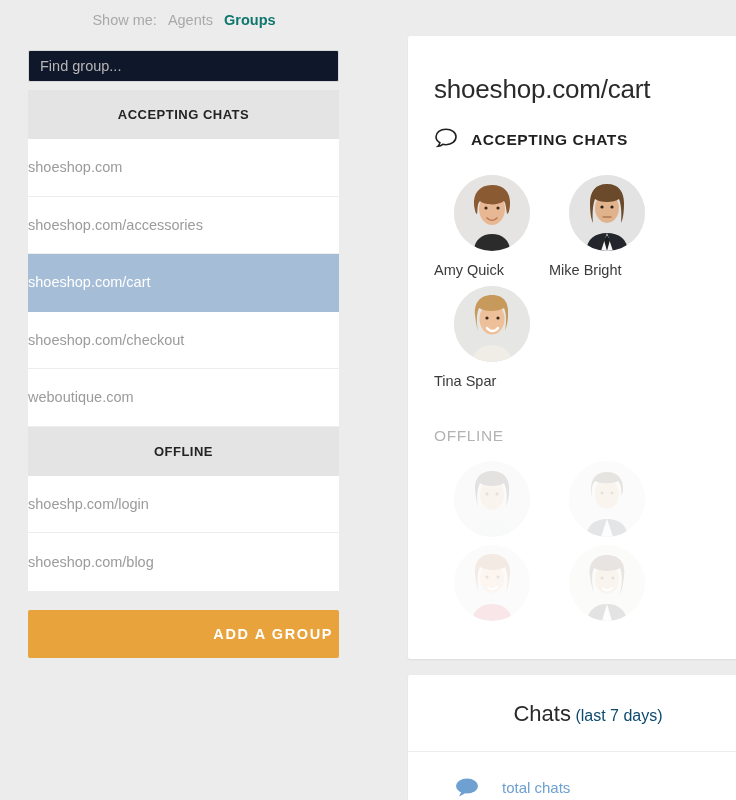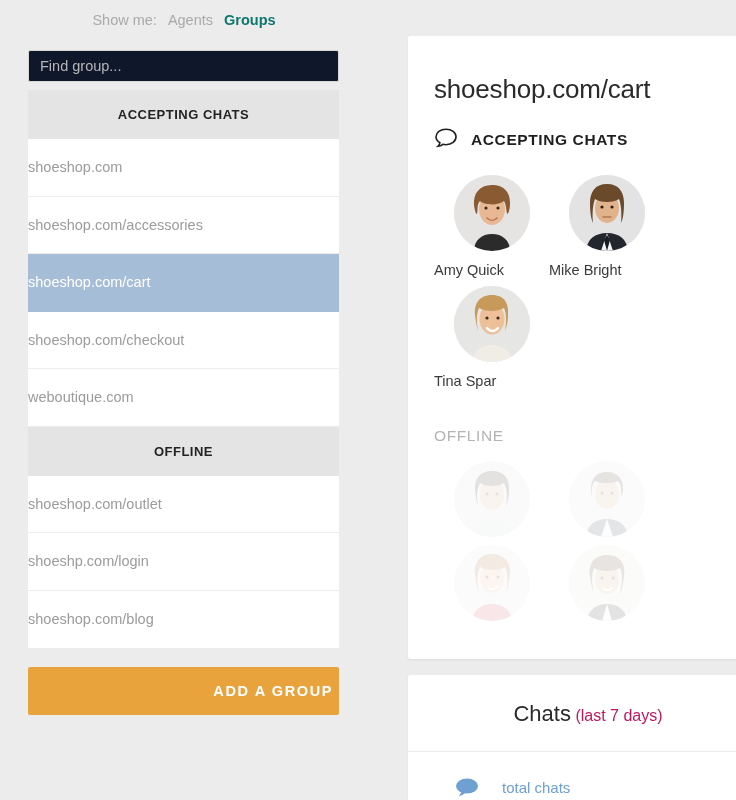--- a/index.html
+++ b/index.html
@@ -172,21 +172,21 @@
   .avatar-grid.offline .avatar { opacity: 0.13; }
   .card-pad-bottom { height: 30px; }
 
   
   .stats-title {
     text-align: center;
     padding: 26px 0 24px 0;
     border-bottom: 1px solid #ececec;
   }
   .stats-title .big { font-size: 22px; color: #2a2a2a; }
-  .stats-title .small { font-size: 16px; color: #be185d; }
+  .stats-title .small { font-size: 16px; color: #0c4a6e; }
 
   .stat-row {
     display: flex;
     align-items: center;
     gap: 20px;
     height: 71px;
     padding-left: 44px;
     border-bottom: 1px solid #ececec;
   }
   .stat-row .stat-label {
@@ -215,21 +215,20 @@
     <div class="section-head">ACCEPTING CHATS</div>
 
     <div class="group-item">shoeshop.com</div>
     <div class="group-item">shoeshop.com/accessories</div>
     <div class="group-item selected">shoeshop.com/cart</div>
     <div class="group-item">shoeshop.com/checkout</div>
     <div class="group-item">weboutique.com</div>
 
     <div class="section-head">OFFLINE</div>
 
-    <div class="group-item">shoeshop.com/outlet</div>
     <div class="group-item">shoeshp.com/login</div>
     <div class="group-item">shoeshop.com/blog</div>
 
   </div>
 
   <button class="add-btn">ADD A GROUP</button>
 </div>
 
 <div class="right-col">
 

